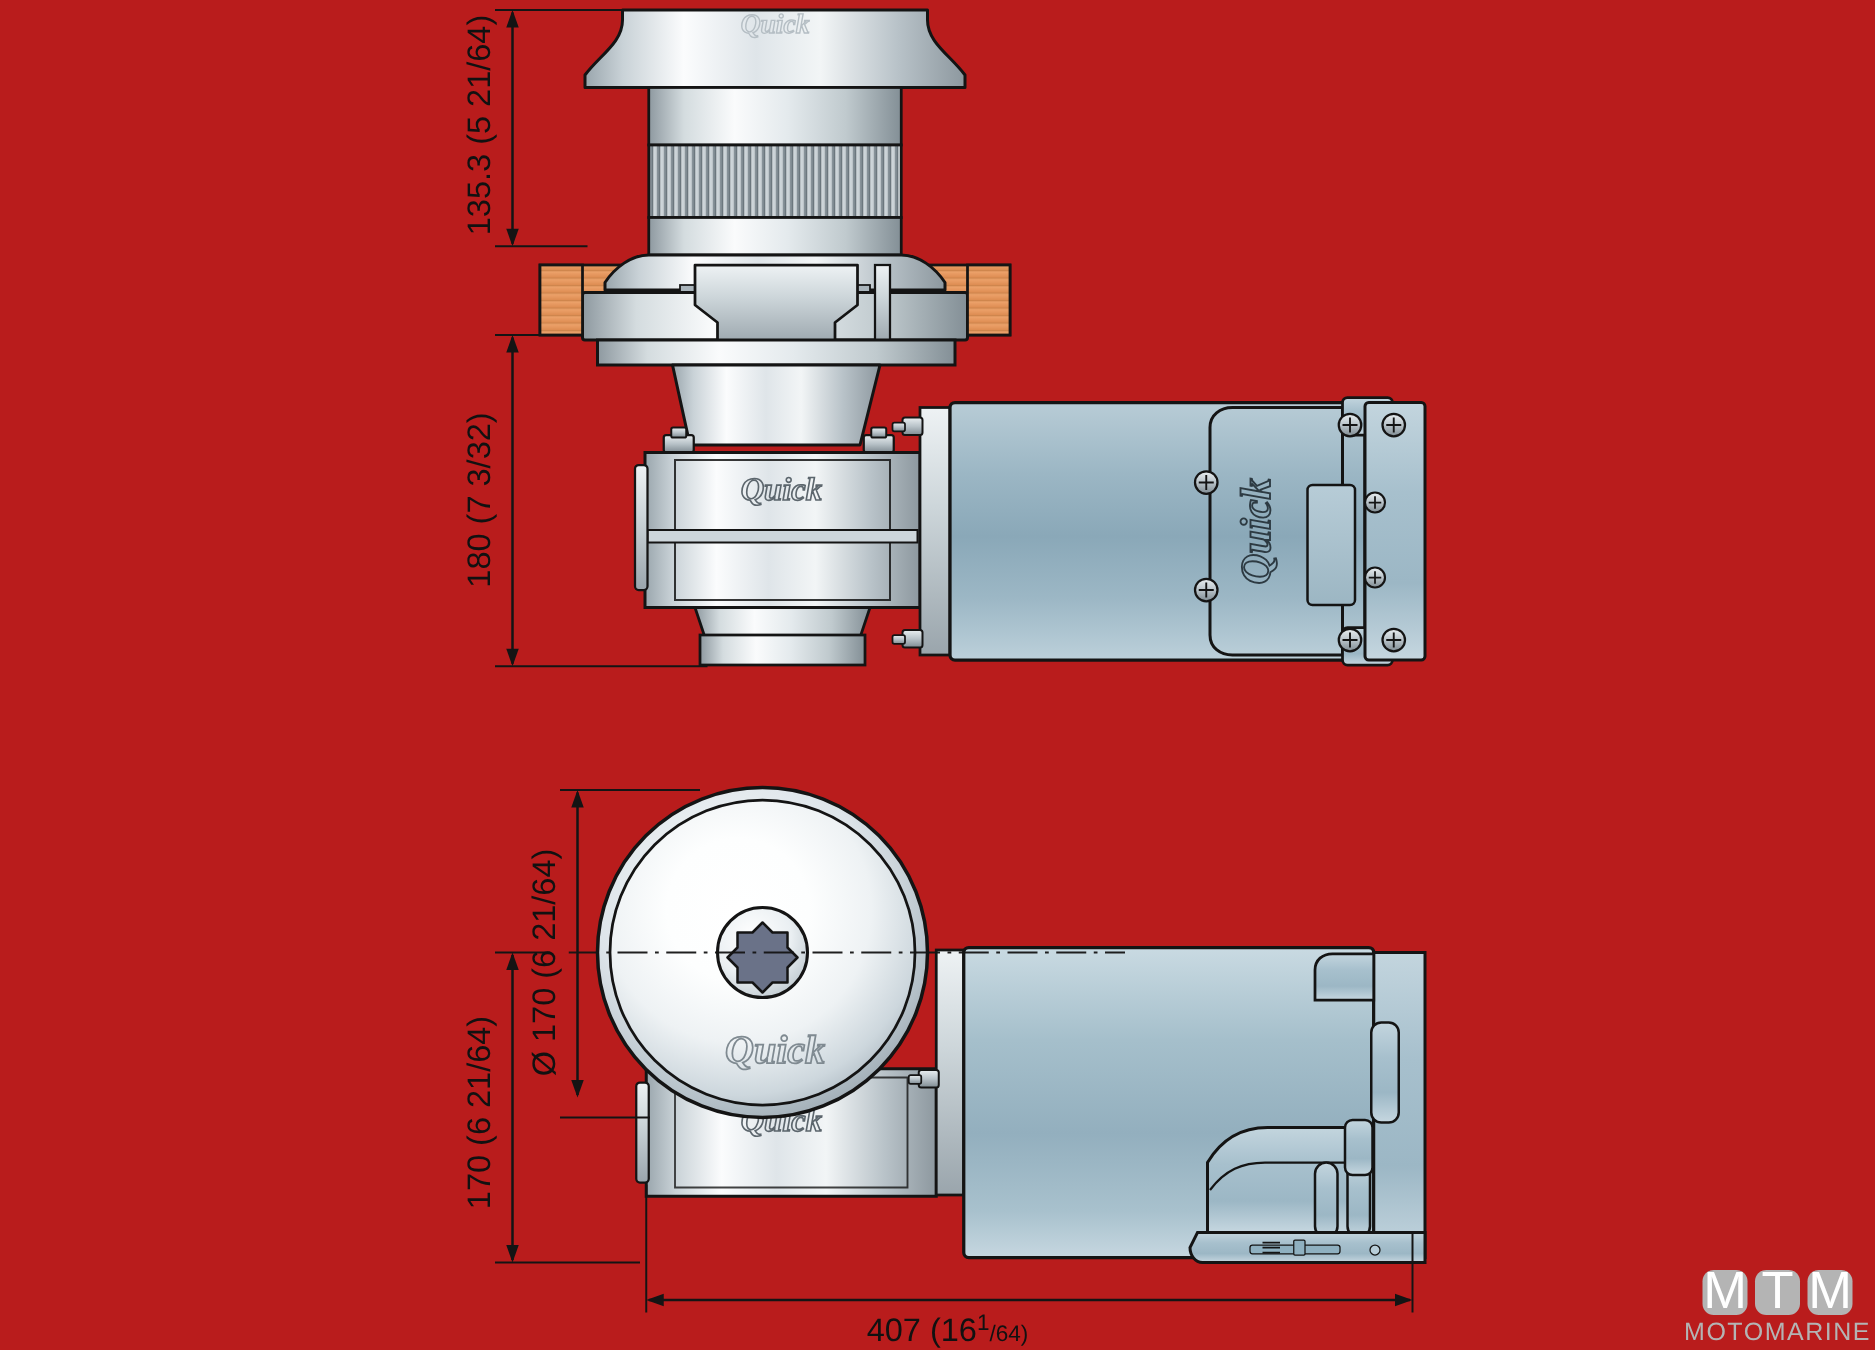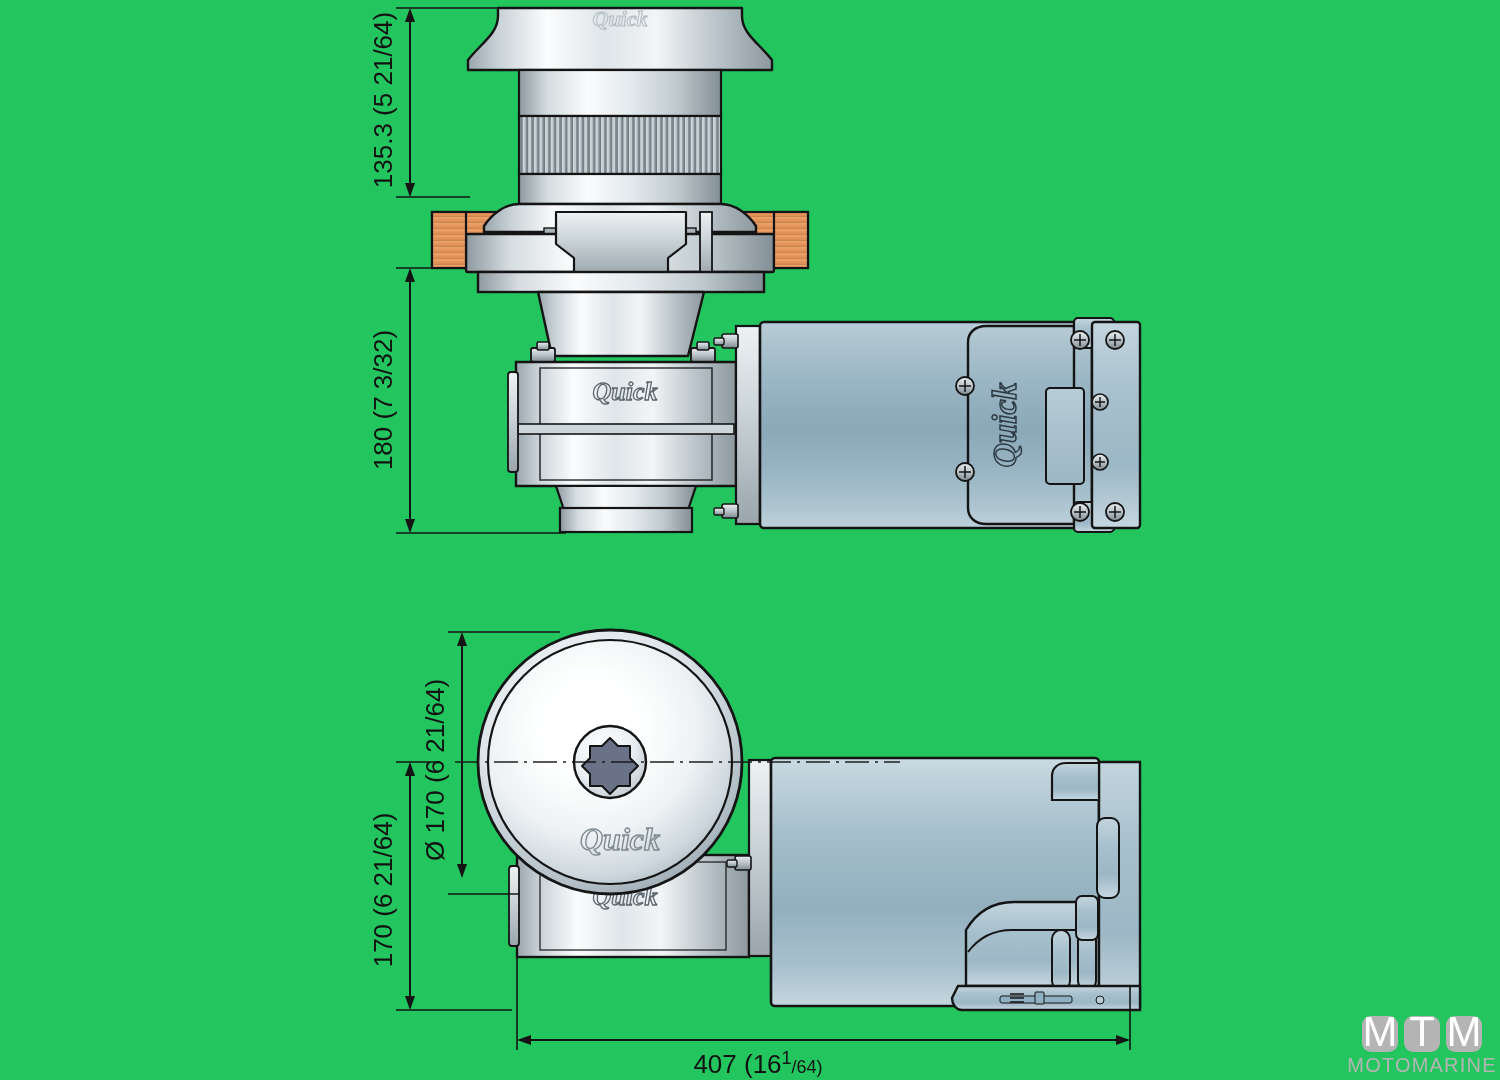--- a/index.html
+++ b/index.html
@@ -8,21 +8,21 @@
     padding: 0;
     background: #ffffff;
   }
   body {
     font-family: "Liberation Sans", sans-serif;
   }
   #stage {
     position: relative;
     width: 1500px;
     height: 1080px;
-    background: #22c55e;
+    background: #b91c1c;
     overflow: hidden;
   }
   #stage svg {
     position: absolute;
     top: 0;
     left: 0;
   }
   .dimtext {
     font-family: "Liberation Sans", sans-serif;
     font-size: 26px;

